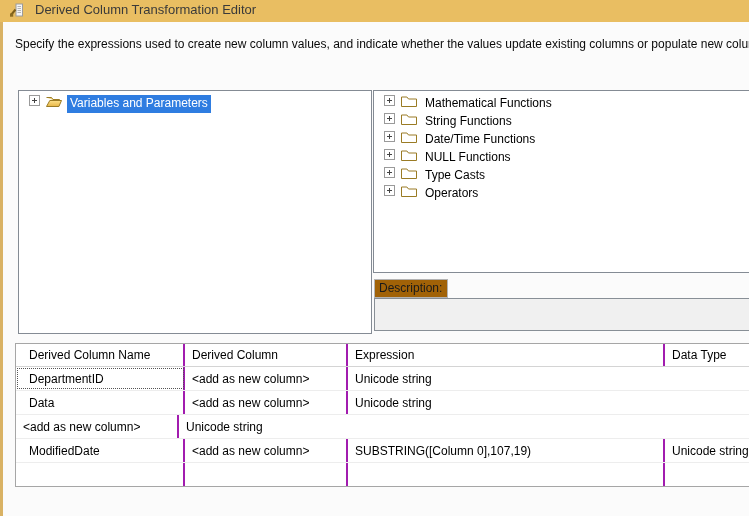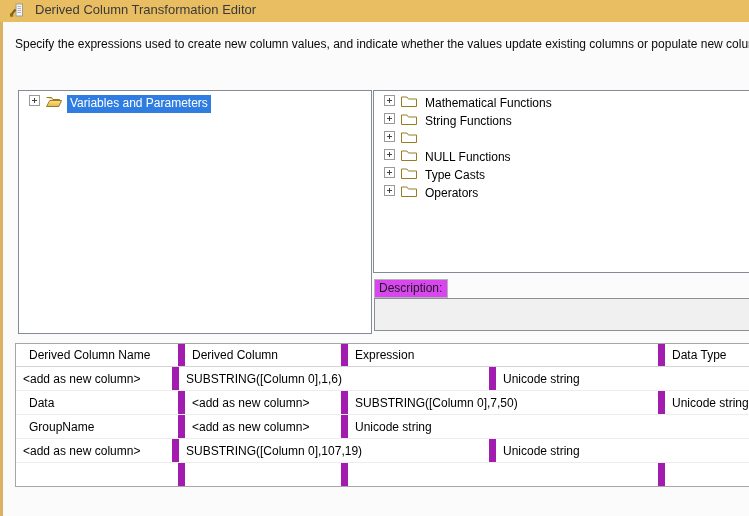--- a/index.html
+++ b/index.html
@@ -36,38 +36,38 @@
       linear-gradient(#444,#444) center / 5px 1px no-repeat,
       linear-gradient(#444,#444) center / 1px 5px no-repeat,
       #fff;
   }
   .folder{margin-right:5px; flex:none; display:flex;}
   .tlabel{padding:1px 3px; white-space:nowrap;}
   .tlabel.sel{background:#2f7de1; color:#fff;}
   
   .desc-label{
     position:absolute; left:374px; top:279px; font-size:12px; color:#1a1a1a;
-    border:1px solid #b3b3b3; background:#d946ef; padding:1px 5px 2px 4px; white-space:nowrap;
+    border:1px solid #b3b3b3; background:#a16207; padding:1px 5px 2px 4px; white-space:nowrap;
   }
   .desc-box{
     position:absolute; left:374px; top:298px; width:380px; height:33px;
     background:#f0f0f0; border:1px solid #888f96; border-right:none; box-sizing:border-box;
     font-size:12px;
   }
   
   .grid{
     position:absolute; left:15px; top:343px; width:740px;
     background:#fff; border:1px solid #a6a6a6; box-sizing:border-box; font-size:12px;
   }
   .grow{display:flex; height:23px; border-bottom:1px solid #ededed;}
   .grow.header{height:22px; border-bottom:1px solid #d4d4d4;}
   .grow:last-child{border-bottom:none;}
   .gcell{
     height:100%; display:flex; align-items:center; padding-left:7px;
-    border-right:7px solid #a21caf; box-sizing:border-box;
+    border-right:2px solid #a21caf; box-sizing:border-box;
     overflow:hidden; white-space:nowrap;
   }
   .gcell.c1{width:169px; padding-left:13px;}
   .gcell.c2{width:163px;}
   .gcell.c3{width:317px;text-align:center;}
   .gcell.c4{flex:1; border-right:none;}
   .focus-cell{outline:1px dotted #555; outline-offset:-2px;}
 </style>
 </head>
 <body>
@@ -131,20 +131,21 @@
         </span>
         <span class="tlabel">String Functions</span>
       </div>
       <div class="tree-item">
         <span class="expand-box"></span>
         <span class="folder">
           <svg width="16" height="12" viewBox="0 0 16 12">
               <path d="M0.5 2 h5.4 l1.6 2 h8 v7.5 H0.5 z" fill="url(#fc1)" stroke="#9a7b24"></path>
             </svg>
         </span>
+        <span class="tlabel">Date/Time Functions</span>
       </div>
       <div class="tree-item">
         <span class="expand-box"></span>
         <span class="folder">
           <svg width="16" height="12" viewBox="0 0 16 12">
               <path d="M0.5 2 h5.4 l1.6 2 h8 v7.5 H0.5 z" fill="url(#fc1)" stroke="#9a7b24"></path>
             </svg>
         </span>
         <span class="tlabel">NULL Functions</span>
       </div>
@@ -174,39 +175,38 @@
 
   <div class="grid">
     <div class="grow header">
       <div class="gcell c1">Derived Column Name</div>
       <div class="gcell c2">Derived Column</div>
       <div class="gcell c3">Expression</div>
       <div class="gcell c4">Data Type</div>
     </div>
 
     <div class="grow">
-      <div class="gcell c2">&lt;add as new column&gt;</div>
-      <div class="gcell c3">SUBSTRING([Column 0],1,6)</div>
+      <div class="gcell c1 focus-cell">DepartmentID</div>
+      <div class="gcell c2">&lt;add as new column&gt;</div>
       <div class="gcell c4">Unicode string</div>
     </div>
 
     <div class="grow">
       <div class="gcell c1">Data</div>
       <div class="gcell c2">&lt;add as new column&gt;</div>
-      <div class="gcell c3">SUBSTRING([Column 0],7,50)</div>
-      <div class="gcell c4">Unicode string</div>
-    </div>
-
-    <div class="grow">
-      <div class="gcell c1">GroupName</div>
-      <div class="gcell c2">&lt;add as new column&gt;</div>
-      <div class="gcell c4">Unicode string</div>
-    </div>
-
-    <div class="grow">
+      <div class="gcell c4">Unicode string</div>
+    </div>
+
+    <div class="grow">
+      <div class="gcell c2">&lt;add as new column&gt;</div>
+      <div class="gcell c4">Unicode string</div>
+    </div>
+
+    <div class="grow">
+      <div class="gcell c1">ModifiedDate</div>
       <div class="gcell c2">&lt;add as new column&gt;</div>
       <div class="gcell c3">SUBSTRING([Column 0],107,19)</div>
       <div class="gcell c4">Unicode string</div>
     </div>
 
     <div class="grow">
       <div class="gcell c1"></div>
       <div class="gcell c2"></div>
       <div class="gcell c3"></div>
       <div class="gcell c4"></div>

